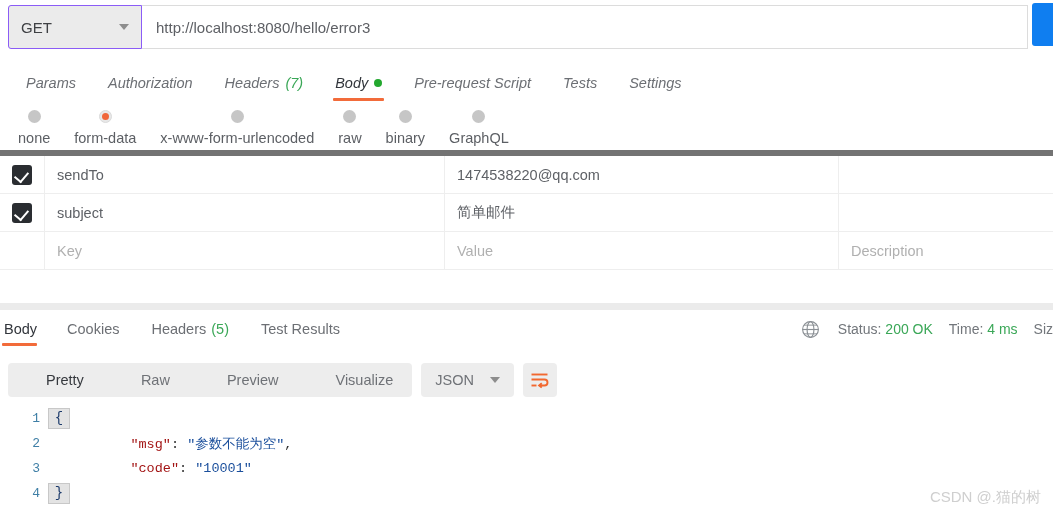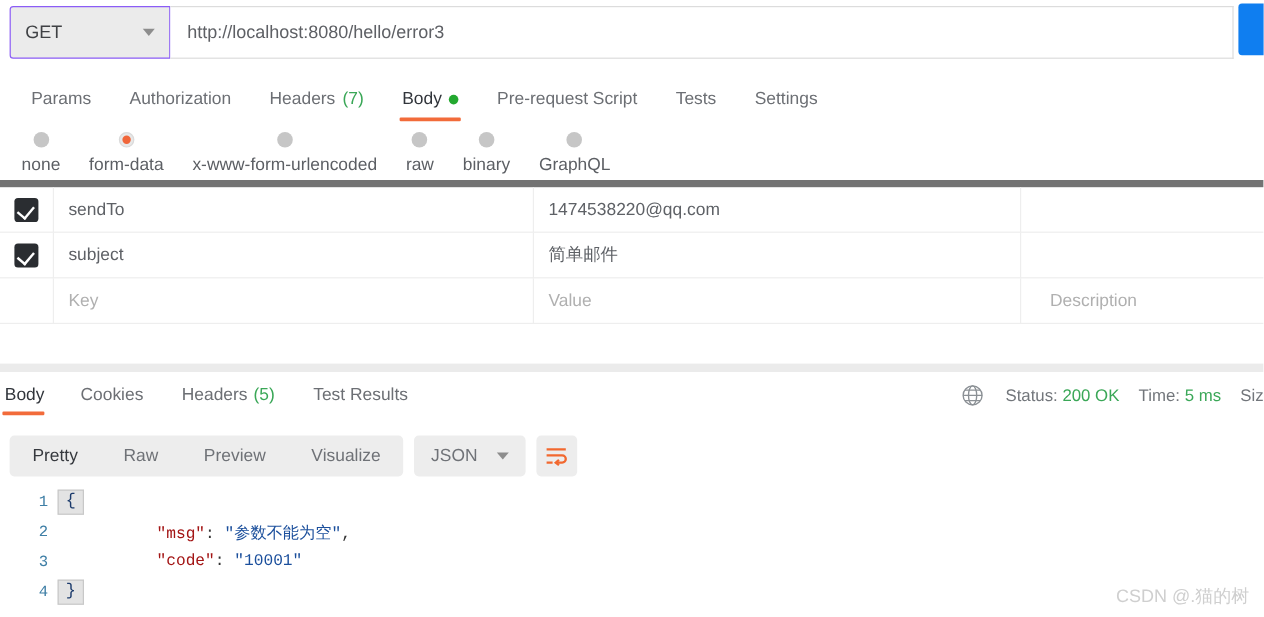--- a/index.html
+++ b/index.html
@@ -33,21 +33,21 @@
   }
   .url-text { font-size: 15px; color: #5e6065; white-space: nowrap; }
   .send-btn {
     position: absolute; left: 1032px; top: 3px; width: 28px; height: 43px;
     background: #0f7ef0; border-radius: 3px 0 0 3px;
   }
 
   
   .req-tabs {
     position: absolute; left: 0; top: 62px; width: 1053px; height: 42px;
-    display: flex; align-items: flex-start; padding-left: 10px;
+    display: flex; align-items: flex-start; padding-left: 10px; font-style: italic;
   }
   .rtab {
     position: relative; height: 42px; padding: 0 16px;
     display: flex; align-items: center; gap: 6px;
     font-size: 14.5px; color: #6c6f74; white-space: nowrap;
   }
   .rtab.active { color: #31353b; }
   .rtab.active::after {
     content: ""; position: absolute; left: 14px; right: 14px; bottom: 3px;
     height: 3px; background: #f26b3a; border-radius: 1px;
@@ -110,22 +110,22 @@
   }
   .val-cell {
     width: 394px; height: 38px; flex: 0 0 auto;
     border-left: 1px solid #eeeeee;
     display: flex; align-items: center; padding-left: 12px;
     font-size: 14.5px; color: #5e6166;
   }
   .desc-cell {
     flex: 1 1 auto; height: 38px;
     border-left: 1px solid #eeeeee;
-    display: flex; align-items: center; padding-left: 24px;
-    font-size: 14.5px; color: #5e6166; margin-left: 12px;
+    display: flex; align-items: center; padding-left: 12px;
+    font-size: 14.5px; color: #5e6166;
   }
   .ph { color: #b0b0b0; }
 
   
   .hsep {
     position: absolute; left: 0; top: 303px; width: 1053px; height: 7px;
     background: #ebebeb;
   }
 
   
@@ -160,21 +160,21 @@
   .viewbar {
     position: absolute; left: 8px; top: 360px; width: 1040px; height: 40px;
     display: flex; align-items: center; gap: 9px;
   }
   .seg-group {
     display: flex; align-items: center;
     background: #ededed; border-radius: 4px; height: 34px;
   }
   .seg {
     padding: 0 19px; height: 34px; display: flex; align-items: center;
-    font-size: 14.5px; color: #6f7277; white-space: nowrap;
+    font-size: 14.5px; color: #6f7277; white-space: nowrap; margin-left: 19px;
   }
   .seg.active { color: #36393e; }
   .fmt-select {
     display: flex; align-items: center; gap: 16px;
     background: #ededed; border-radius: 4px; height: 34px;
     padding: 0 14px; font-size: 14.5px; color: #6f7277; justify-content: flex-end;
   }
   .wrap-btn {
     width: 34px; height: 34px; background: #ededed; border-radius: 4px;
     display: flex; align-items: center; justify-content: center;
@@ -358,21 +358,21 @@
       <line x1="1.7" y1="10" x2="18.3" y2="10" stroke="#8b9095" stroke-width="1.2"></line>
       <line x1="3.2" y1="5.4" x2="16.8" y2="5.4" stroke="#8b9095" stroke-width="1.0"></line>
       <line x1="3.2" y1="14.6" x2="16.8" y2="14.6" stroke="#8b9095" stroke-width="1.0"></line>
     </svg>
     <span class="stat-grp">
       <span>Status:</span>
       <span class="stat-val">200 OK</span>
     </span>
     <span class="stat-grp">
       <span>Time:</span>
-      <span class="stat-val">5 ms</span>
+      <span class="stat-val">4 ms</span>
     </span>
     <span class="size-cut">Siz</span>
   </div>
 
   <div class="viewbar">
     <div class="seg-group">
       <div class="seg active">
         <span>Pretty</span>
       </div>
       <div class="seg">

